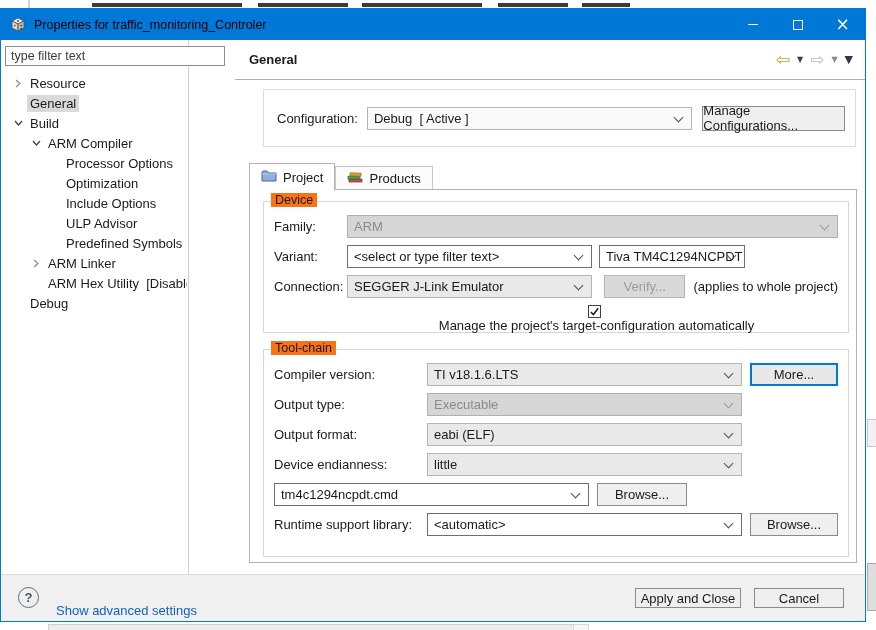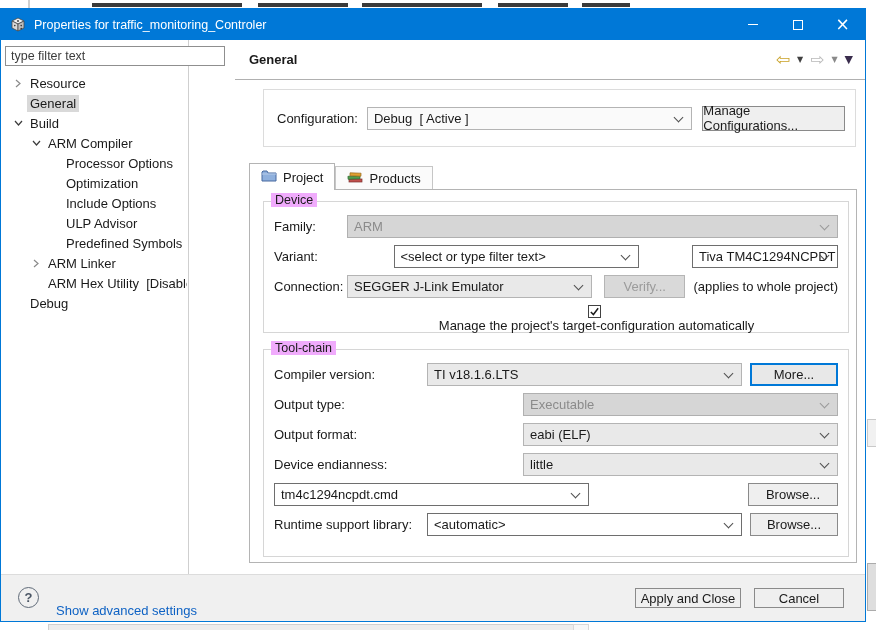--- a/index.html
+++ b/index.html
@@ -22,21 +22,21 @@
   .bg-right .blk2 { position:absolute; left:0; top:555px; width:9px; height:48px; background:#dedede; border:1px solid #ababab; border-right:none; }
   .bg-bottom { position:absolute; left:0; top:622px; width:876px; height:8px; background:#fff; }
   .bg-bottom .bar { position:absolute; left:48px; top:2px; width:540px; height:6px; background:#ececec; border:1px solid #cfcfcf; border-bottom:none; }
   .bg-bottom .sq { position:absolute; left:573px; top:2px; width:16px; height:6px; background:#f7f7f7; border:1px solid #d8d8d8; border-bottom:none; }
 
   
   .dialog { position:absolute; left:0; top:8px; width:866px; height:614px; background:#fff; border:1px solid #0078d7; }
 
   .titlebar { position:absolute; left:0; top:0; right:0; height:31px; background:#0078d7; display:flex; align-items:center; padding-left:9px; }
   .title-icon { width:16px; height:16px; display:inline-block; }
-  .title-text { color:#ffffff; font-size:12.5px; margin-left:8px; white-space:pre; }
+  .title-text { color:#000000; font-size:12.5px; margin-left:8px; white-space:pre; }
   .win-controls { margin-left:auto; display:flex; height:31px; }
   .win-btn { width:45px; height:31px; display:flex; align-items:center; justify-content:center; }
   .glyph-min { width:10px; height:1px; background:#fff; }
   .glyph-max { width:10px; height:10px; border:1px solid #fff; }
   .glyph-close { color:#fff; font-size:17px; line-height:1; font-family:"DejaVu Sans", sans-serif; }
 
   
   .sidebar { position:absolute; left:0; top:31px; width:188px; height:534px; background:#fff; border-right:1px solid #cfcfcf; }
   .filter-input { position:absolute; left:4px; top:6px; width:220px; height:20px; border:1px solid #8f8f8f; padding:1px 5px; font-family:"Liberation Sans", sans-serif; font-size:12.5px; color:#333; background:#fff; }
   .filter-input::placeholder { color:#3c3c3c; opacity:1; }
@@ -73,25 +73,25 @@
   .btn.disabled { background:#d9d9d9; color:#9b9b9b; border-color:#b5b5b5;margin-left:12px; }
   .btn.default { border:2px solid #0078d7; background:#e8e8e8; }
 
   .tab-strip { position:absolute; left:14px; top:123px; height:27px; display:flex; align-items:flex-end; }
   .tab { display:flex; align-items:center; gap:6px; padding:0 11px; }
   .tab.active { height:27px; background:#fff; border:1px solid #b4b4b4; border-bottom:none; position:relative; z-index:2; }
   .tab.inactive { height:24px; background:#fbfbfb; border:1px solid #c6c6c6; border-bottom:none; }
   .tab-panel { position:absolute; left:14px; top:149px; width:608px; height:374px; border:1px solid #b4b4b4; background:#fff; }
 
   .group { position:absolute; border:1px solid #d6d6d6; background:#fff; padding:13px 10px 0 10px; }
-  .group .legend { position:absolute; top:-9px; left:7px; background:#f0abfc; padding:0 4px; font-size:12.5px; }
+  .group .legend { position:absolute; top:-9px; left:7px; background:#f97316; padding:0 4px; font-size:12.5px; }
   .group-device { left:13px; top:11px; width:586px; height:132px; }
   .group-toolchain { left:13px; top:159px; width:586px; height:208px; }
 
-  .frow { display:flex; align-items:center; height:23px; margin-bottom:7px;justify-content:space-between; }
+  .frow { display:flex; align-items:center; height:23px; margin-bottom:7px; }
   .frow .rlabel { flex:none; }
   .dev-label { width:73px; }
   .tc-label { width:153px; }
   .grow { flex:1; }
   .w245 { width:245px; flex:none; }
   .w146 { width:146px; flex:none; margin-left:7px; }
   .w315 { width:315px; flex:none; }
   .note { margin-left:8px; white-space:pre; }
 
   .chk-row { display:flex; align-items:center; height:16px; margin-left:76px;flex-direction:column; }

